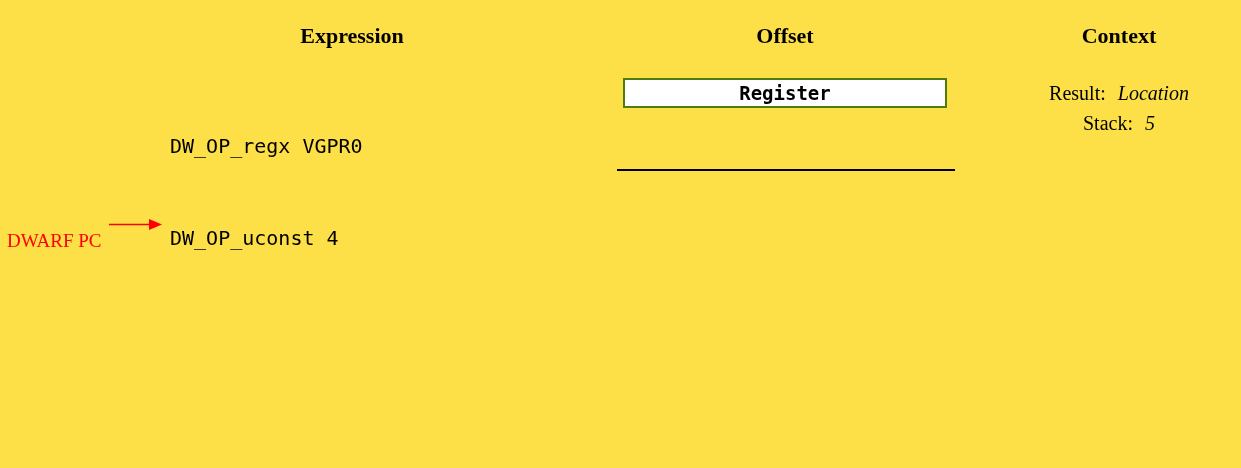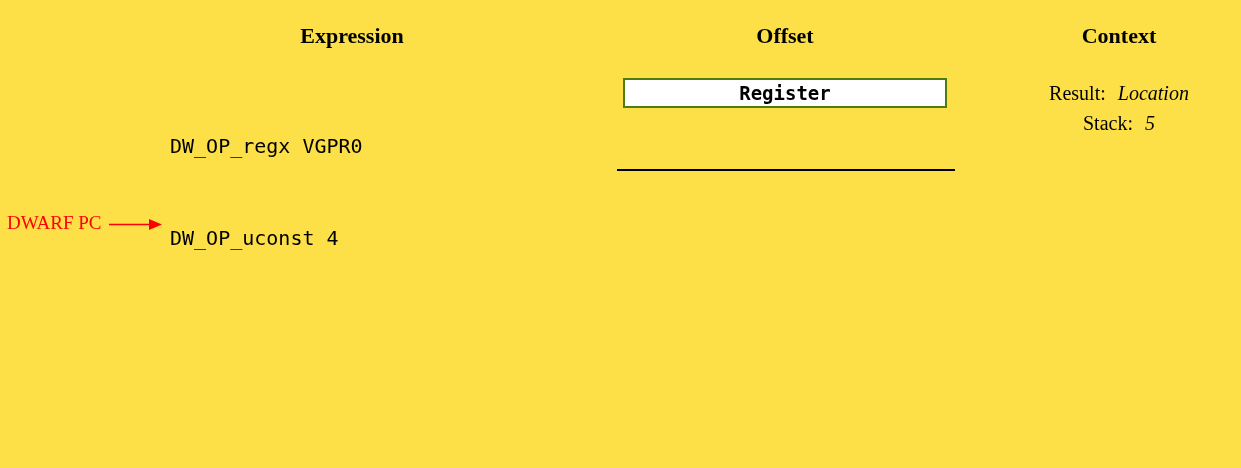--- a/index.html
+++ b/index.html
@@ -43,21 +43,21 @@
     line-height: 30.6px;
     white-space: pre;
     color: #000000;
   }
   .expr-item { height: 30.6px; }
 
   
   .pc-label {
     position: absolute;
     left: 7px;
-    top: 212px;
+    top: 230px;
     height: 22px;
     line-height: 22px;
     font-family: "Liberation Serif", serif;
     font-size: 19px;
     color: #ff0000;
     white-space: nowrap;
   }
   .pc-arrow {
     position: absolute;
     left: 107px;

